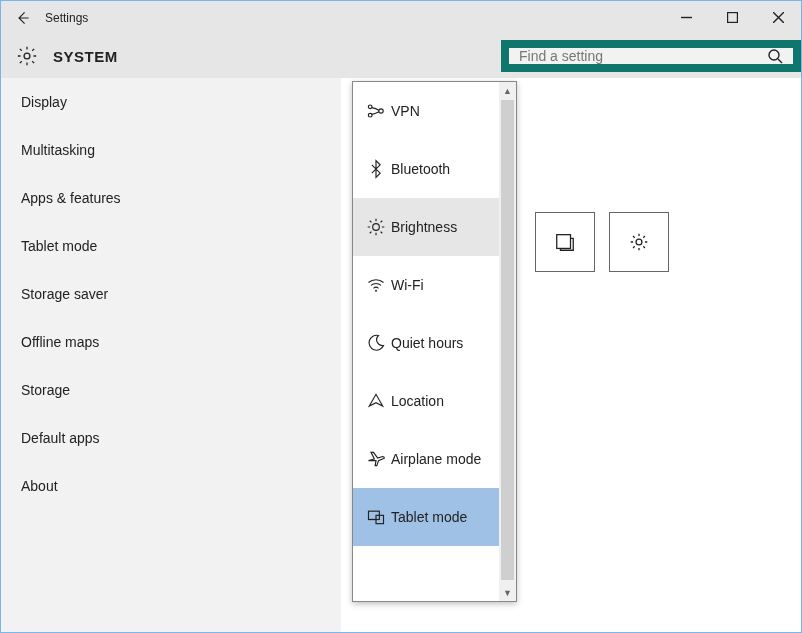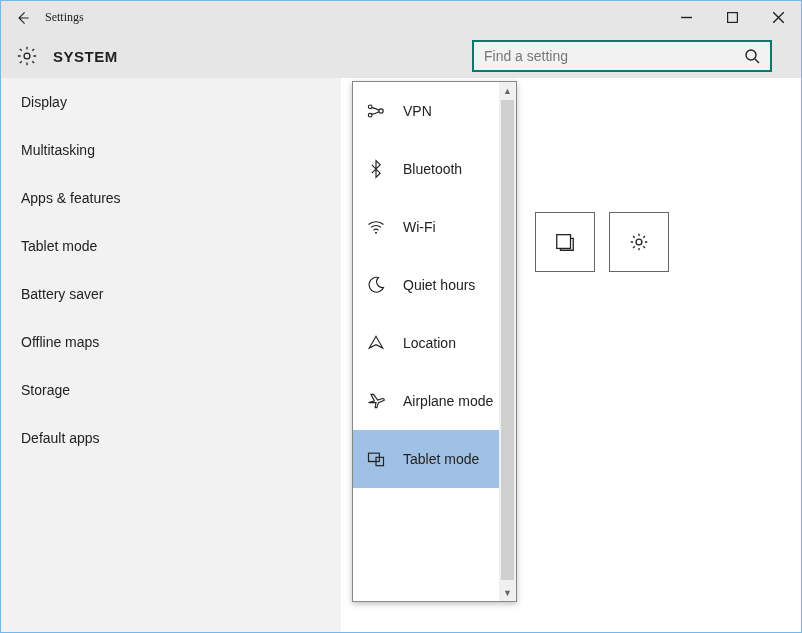--- a/index.html
+++ b/index.html
@@ -1,31 +1,31 @@
 <!DOCTYPE html>
 <html><head>
 <meta charset="utf-8">
 <style>
   * { box-sizing: border-box; margin: 0; padding: 0; font-family: "Segoe UI", Tahoma, sans-serif; }
   body { width: 802px; height: 633px; border: 1px solid #76b7e9; background: #fff; overflow: hidden; position: relative; }
 
   
   .titlebar { height: 33px; display: flex; align-items: center; background: #e6e6e6; }
   .titlebar .back { width: 44px; height: 33px; display:flex; align-items:center; justify-content:center; }
-  .titlebar .title { font-size: 12px; color:#222;font-family:Liberation Serif, serif; }
+  .titlebar .title { font-size: 12px; color:#222; }
   .titlebar .spacer { flex:1; }
   .winctl { width: 46px; height:33px; display:flex; align-items:center; justify-content:center; }
   .winctl svg { width:11px; height:11px; }
 
   
-  .header { height: 44px; background:#e6e6e6; display:flex; align-items:center; padding-left:12px; padding-right:29px; }
+  .header { height: 44px; background:#e6e6e6; display:flex; align-items:center; padding-left:12px; padding-right:0; }
   .header .gear { width:28px; height:28px; display:flex; align-items:center; justify-content:center; margin-right:12px;}
   .header .sys { font-size:15px; font-weight:600; letter-spacing:0.5px; color:#222; }
   .header .spacer { flex:1; }
-  .searchbox { width:300px; height:32px; border:2px solid #0f766e; background:#f2f2f2; display:flex; align-items:center; padding:0 10px; }
+  .searchbox { width:300px; height:32px; border:8px solid #0f766e; background:#f2f2f2; display:flex; align-items:center; padding:0 10px; }
   .searchbox input { flex:1; border:none; background:transparent; outline:none; font-size:14px; color:#555; }
   .searchbox input::placeholder { color:#777; }
   .searchbox .sicon { width:16px; height:16px; }
 
   .content { display:flex; height: calc(633px - 33px - 44px - 2px); }
 
   
   .sidebar { width: 340px; background:#f2f2f2; overflow:hidden; }
   .sbitem { height:48px; display:flex; align-items:center; padding-left:20px; font-size:14px; color:#222; }
   .sbitem.selected { background:#a0c1e6; }
@@ -34,21 +34,21 @@
   .main { flex:1; position:relative; background:#fff; padding: 24px 24px; font-size:14px; color:#222; overflow:hidden;}
   .main .tiles { display:flex; gap:14px; margin-top:110px; margin-left:170px; }
   .tile { width:60px; height:60px; border:1px solid #666; display:flex; align-items:center; justify-content:center; }
 
   
   .flyout { position:absolute; left:351px; top:80px; width:165px; height:521px; background:#fff; border:1px solid #888; box-shadow: 0 2px 6px rgba(0,0,0,0.25); }
   .scrolltrack { position:absolute; right:0; top:0; width:17px; height:100%; background:#f0f0f0; }
   .scrollup, .scrolldn { position:absolute; right:0; width:17px; height:17px; display:flex; align-items:center; justify-content:center; color:#666; font-size:9px; }
   .scrollup { top:0; } .scrolldn { bottom:0; }
   .scrollthumb { position:absolute; right:2px; top:18px; width:13px; height:480px; background:#cfcfcf; }
-  .flyitem { height:58px; display:flex; align-items:center; padding-left:12px; gap:16px; font-size:14px; color:#222; }
+  .flyitem { height:58px; display:flex; align-items:center; padding-left:12px; gap:4px; font-size:14px; color:#222; }
   .flyitem.hover { background:#e6e6e6; }
   .flyitem.selected { background:#a0c1e6; }
   .flyicon { width:22px; height:22px; display:flex; align-items:center; justify-content:center; }
   .flyicon svg { width:20px; height:20px; }
 
   svg { stroke:#222; fill:none; stroke-width:1.4; }
 </style>
 </head>
 <body>
 
@@ -105,30 +105,33 @@
     <div class="sbitem">
         <span>Multitasking</span>
       </div>
     <div class="sbitem">
         <span>Apps &amp; features</span>
       </div>
     <div class="sbitem">
         <span>Tablet mode</span>
       </div>
     <div class="sbitem">
-        <span>Battery saver</span>
+        <span>Storage saver</span>
       </div>
     <div class="sbitem">
         <span>Offline maps</span>
       </div>
     <div class="sbitem">
         <span>Storage</span>
       </div>
     <div class="sbitem">
         <span>Default apps</span>
+      </div>
+    <div class="sbitem">
+        <span>About</span>
       </div>
   </div>
 
   <div class="main">
     <div class="tiles">
       <div class="tile">
         <svg viewBox="0 0 24 24" width="22" height="22">
             <rect x="3" y="4" width="15" height="15"></rect>
             <path d="M18 8 L21 8 L21 21 L7 21 L7 19"></path>
           </svg>
@@ -163,20 +166,29 @@
     <span>VPN</span>
   </div>
   <div class="flyitem">
     <span class="flyicon">
         <svg viewBox="0 0 24 24">
           <path d="M7 7 L17 17 L12 22 L12 2 L17 7 L7 17"></path>
         </svg>
       </span>
     <span>Bluetooth</span>
   </div>
+  <div class="flyitem hover">
+    <span class="flyicon">
+        <svg viewBox="0 0 24 24">
+          <circle cx="12" cy="12" r="4"></circle>
+          <path d="M12 2v3M12 19v3M2 12h3M19 12h3M4.5 4.5l2 2M17.5 17.5l2 2M4.5 19.5l2-2M17.5 6.5l2-2"></path>
+        </svg>
+      </span>
+    <span>Brightness</span>
+  </div>
   <div class="flyitem">
     <span class="flyicon">
         <svg viewBox="0 0 24 24">
           <path d="M3 9 A14 14 0 0 1 21 9 M6 12.5 A9 9 0 0 1 18 12.5 M9 16 A4.5 4.5 0 0 1 15 16"></path>
           <circle cx="12" cy="19" r="1.2" fill="#222" stroke="none"></circle>
         </svg>
       </span>
     <span>Wi-Fi</span>
   </div>
   <div class="flyitem">

